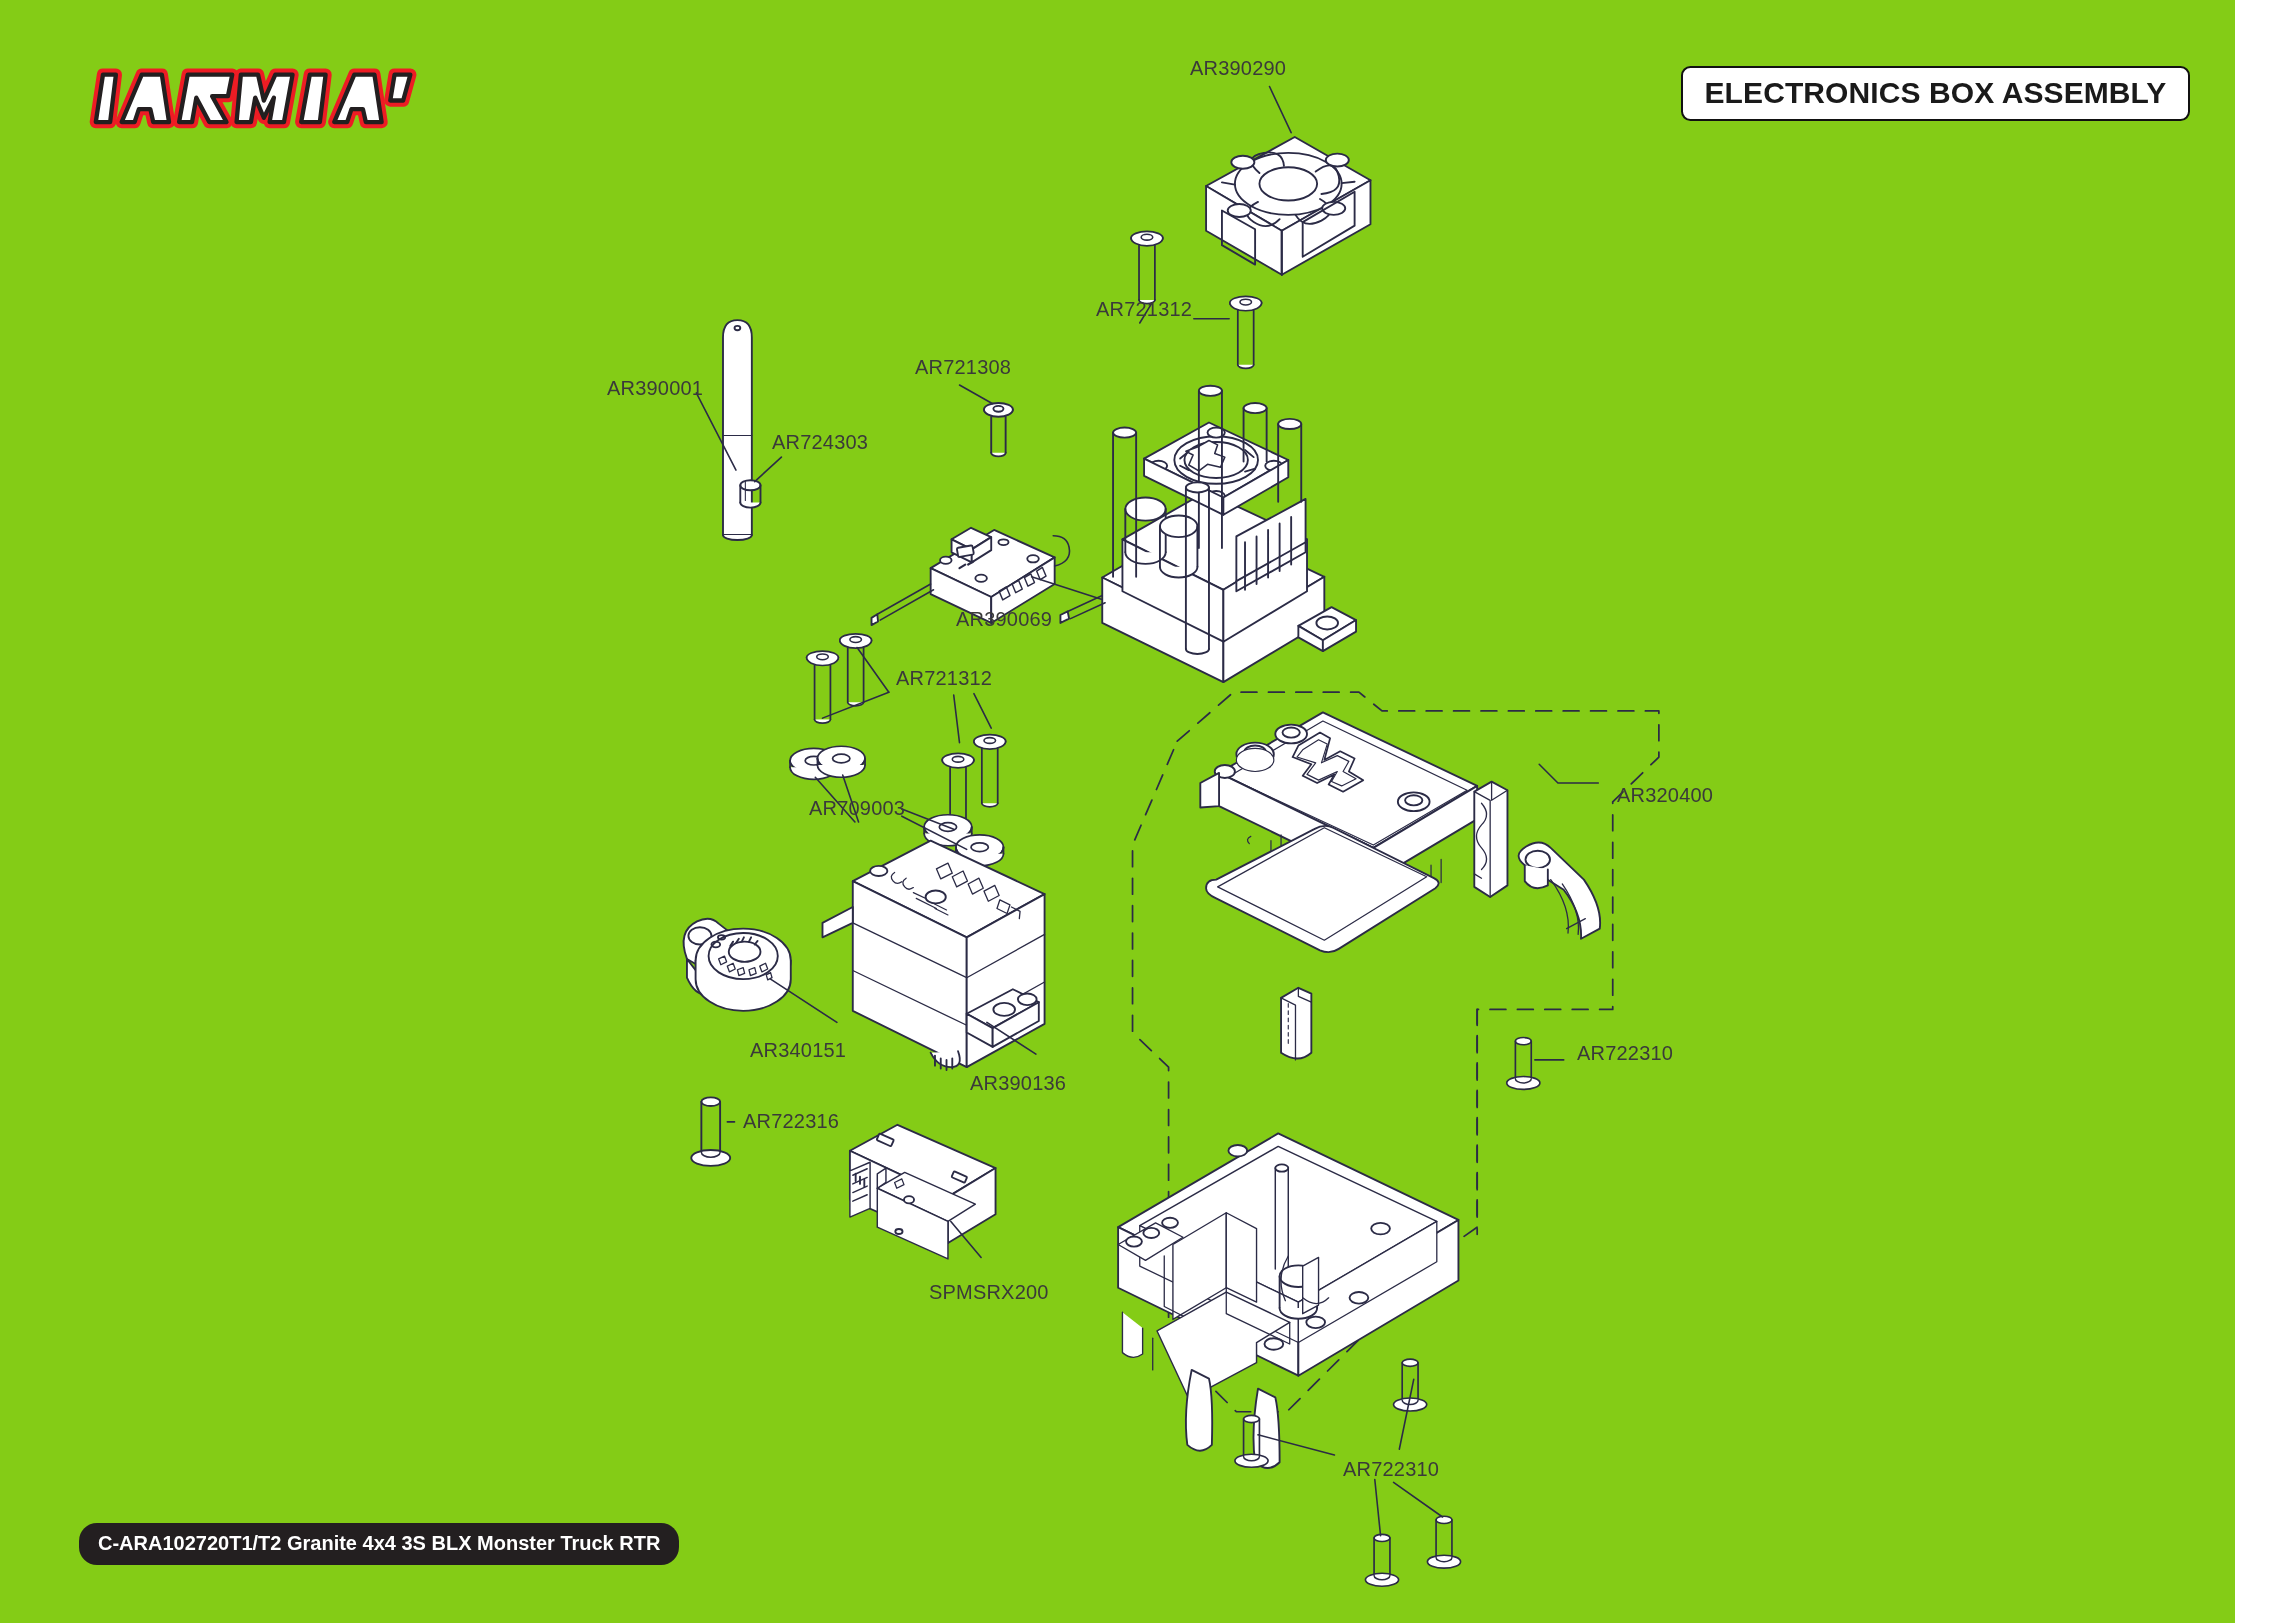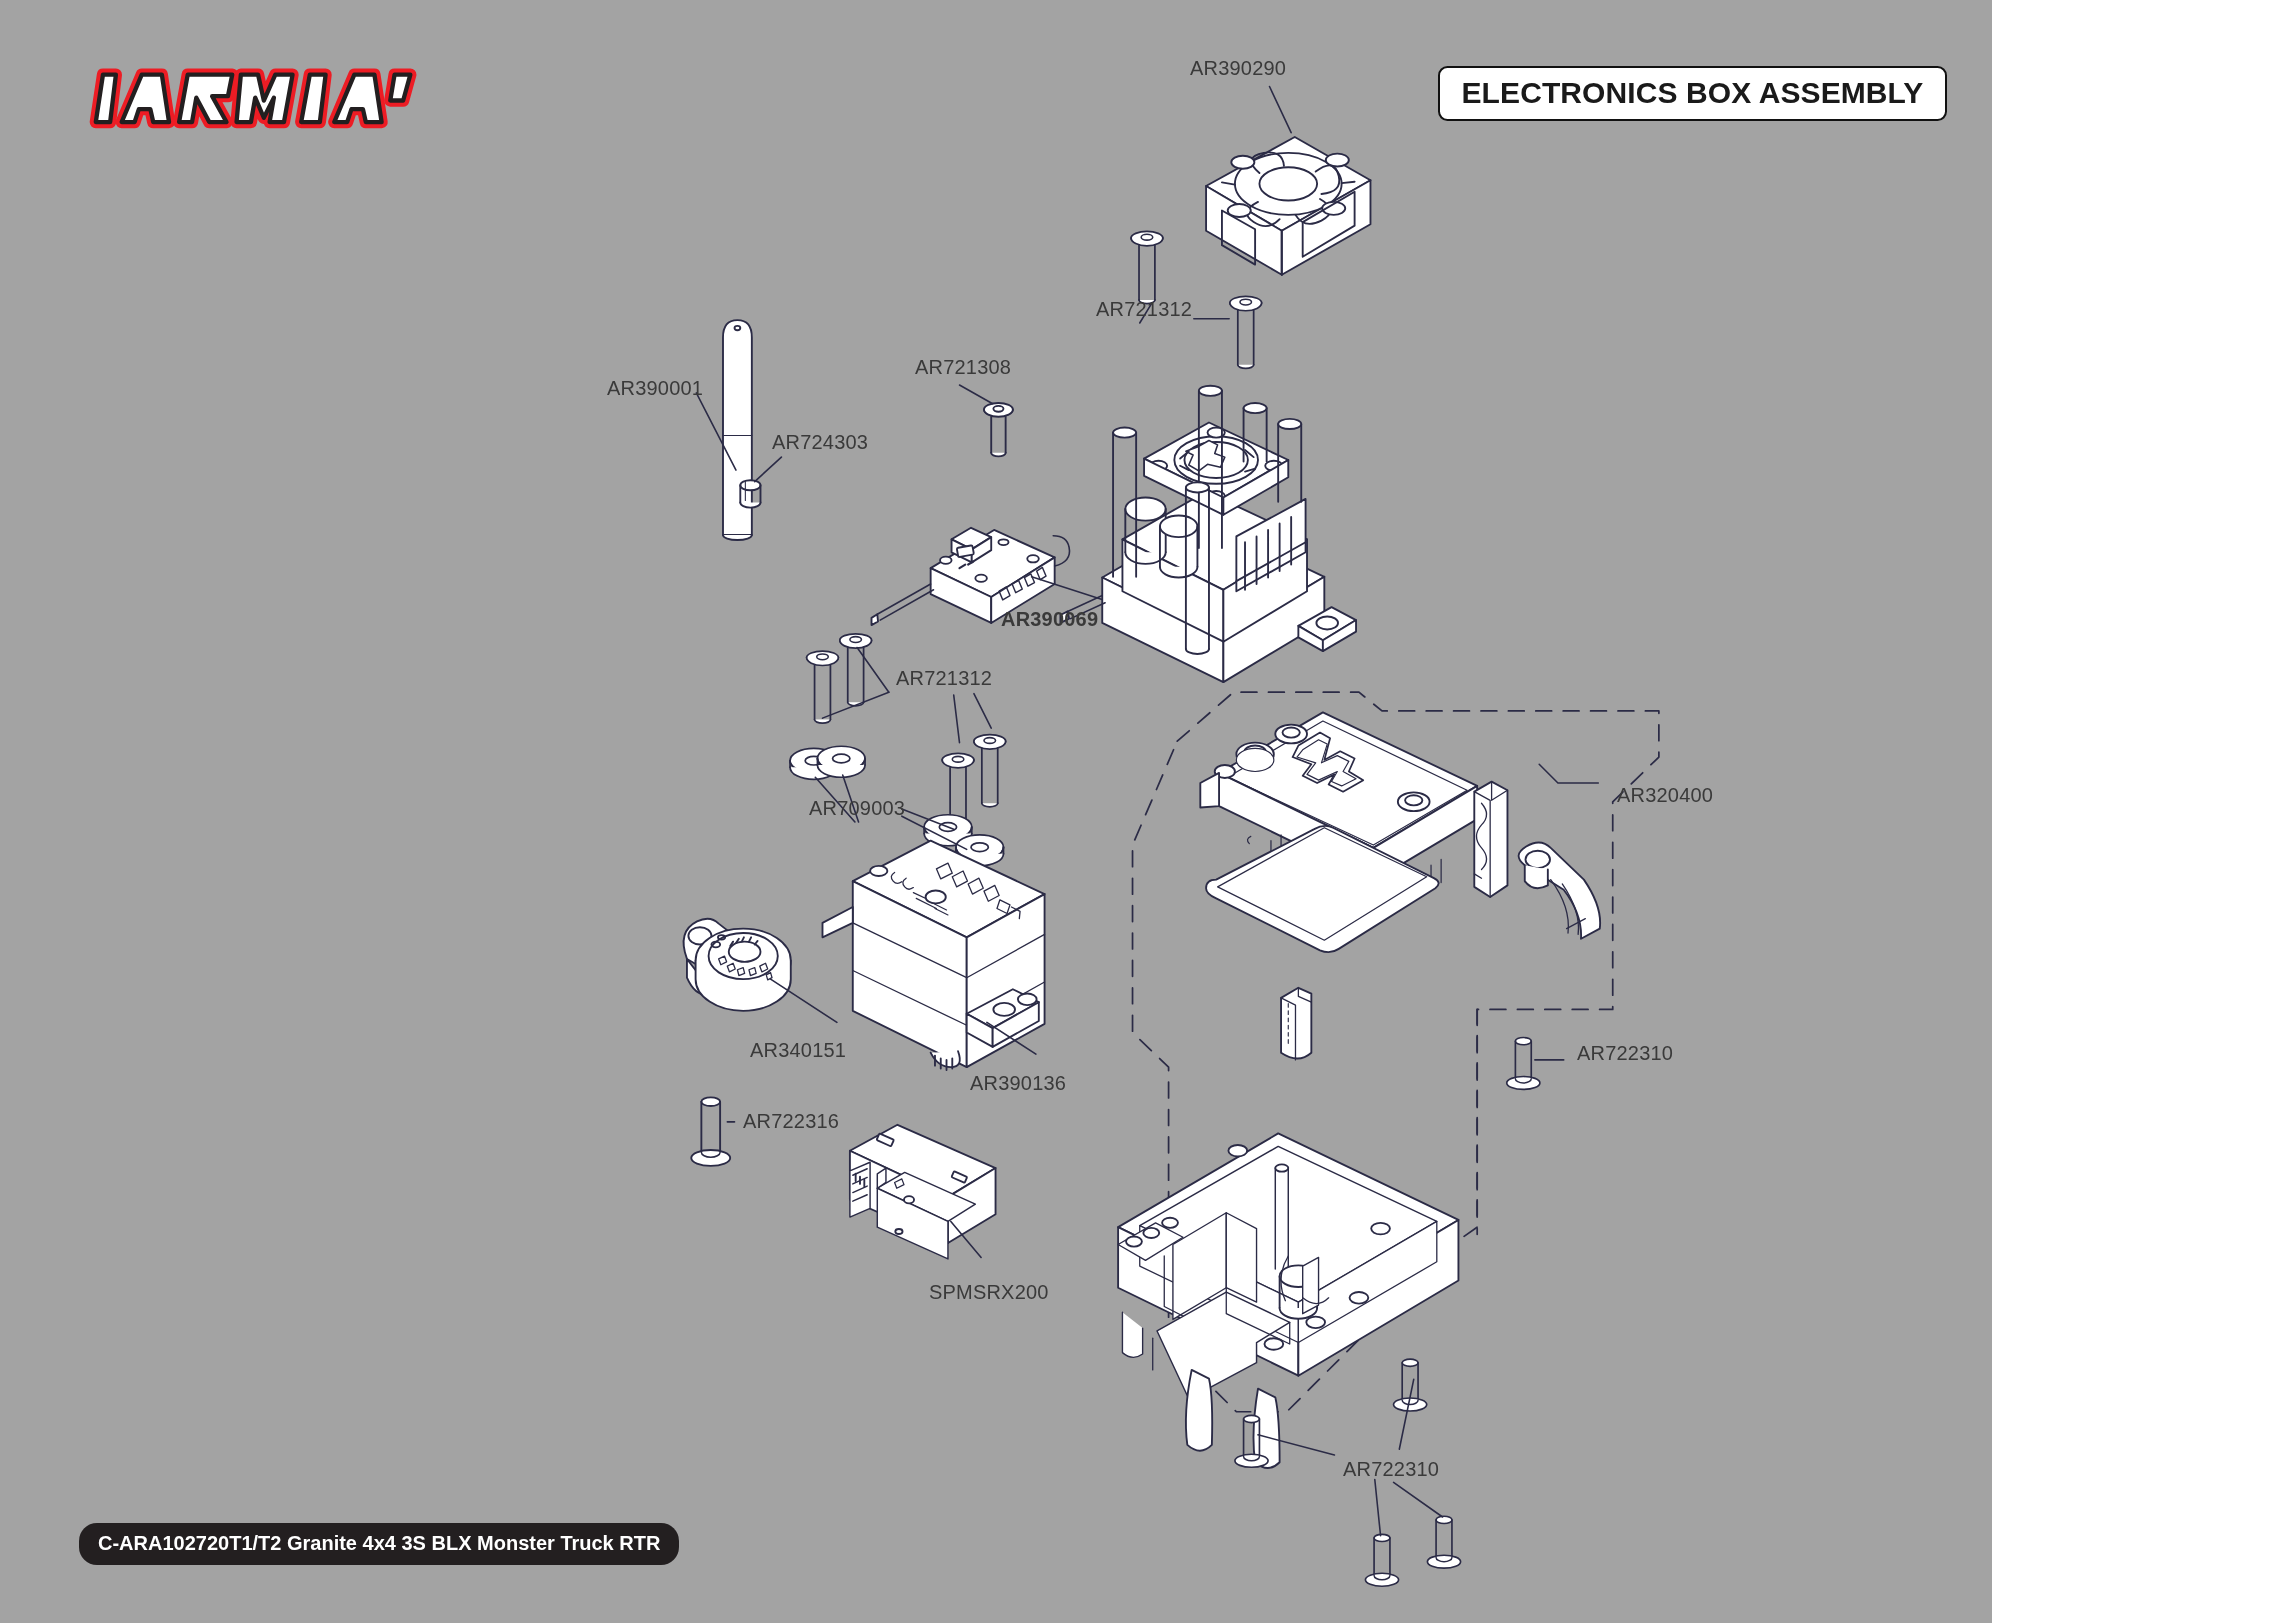--- a/index.html
+++ b/index.html
@@ -1,20 +1,20 @@
 <!DOCTYPE html>
 <html style="font-size:11.5px"><head>
 <meta charset="utf-8">
 <title>ARRMA Electronics Box Assembly</title>
 <style>
   html,body{margin:0;padding:0;background:#fff;}
   body{width:2273px;height:1623px;position:relative;overflow:hidden;
        font-family:"Liberation Sans","DejaVu Sans",sans-serif;}
 
-  #sheet{position:absolute;inset:0;width:1992px;height:1623px;background:#a3a3a3;}
+  #sheet{position:absolute;inset:0;width:2235px;height:1623px;background:#84cc16;}
 
   
   #logo{position:absolute;left:78px;top:56px;width:353px;height:79px;}
   #title-badge{position:absolute;right:45px;top:66px;
       border:2.2px solid #111;border-radius:9.4px;background:#fff;
       padding:8px 21.6px 9.4px 21.6px;}
   #title-badge span{font-size:30px;font-weight:bold;letter-spacing:0.1px;color:#1a1a1a;
       white-space:nowrap;font-family:"Liberation Sans","DejaVu Sans",sans-serif;}
 
   
@@ -488,21 +488,21 @@
       <path d="M1906 2052 L1914 2130" stroke-width="2.2"></path>
 
     </g>
   </svg>
 
   <div class="lbl" style="left:1190px;top:58px;">AR390290</div>
   <div class="lbl" style="left:1096px;top:299px;">AR721312</div>
   <div class="lbl" style="left:915px;top:357px;">AR721308</div>
   <div class="lbl" style="left:570px;top:378px;margin-left:37px;">AR390001</div>
   <div class="lbl" style="left:754px;top:432px;padding-left:18px;">AR724303</div>
-  <div class="lbl" style="left:1001px;top:609px;font-weight:bold;">AR390069</div>
+  <div class="lbl" style="left:956px;top:609px;">AR390069</div>
   <div class="lbl" style="left:896px;top:668px;">AR721312</div>
   <div class="lbl" style="left:809px;top:798px;">AR709003</div>
   <div class="lbl" style="left:1617px;top:785px;">AR320400</div>
   <div class="lbl" style="left:1577px;top:1043px;">AR722310</div>
   <div class="lbl" style="left:750px;top:1040px;">AR340151</div>
   <div class="lbl" style="left:970px;top:1073px;">AR390136</div>
   <div class="lbl" style="left:743px;top:1111px;">AR722316</div>
   <div class="lbl" style="left:917px;top:1282px;margin-left:12px;">SPMSRX200</div>
   <div class="lbl" style="left:1343px;top:1459px;">AR722310</div>
 

